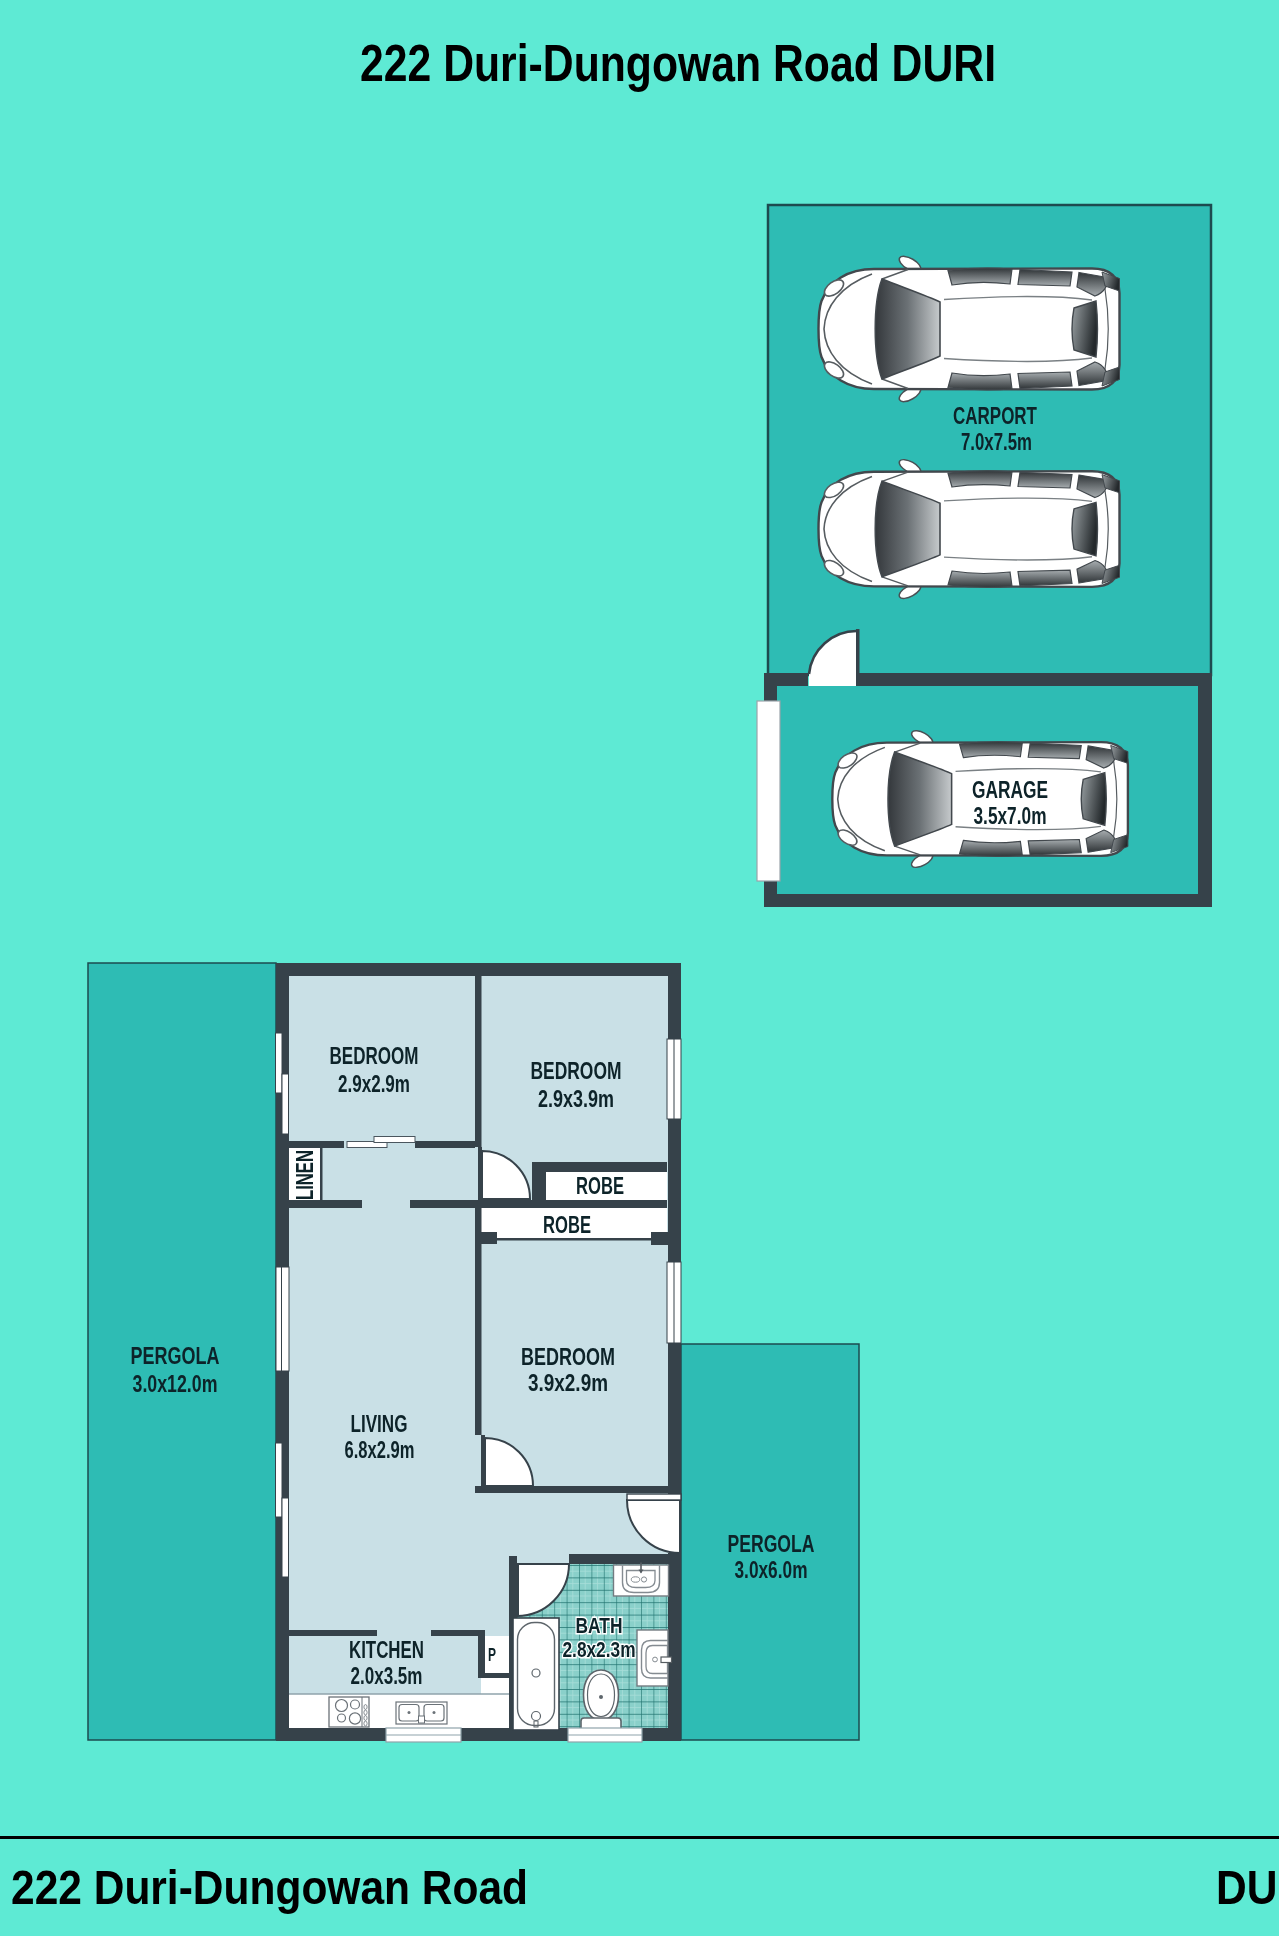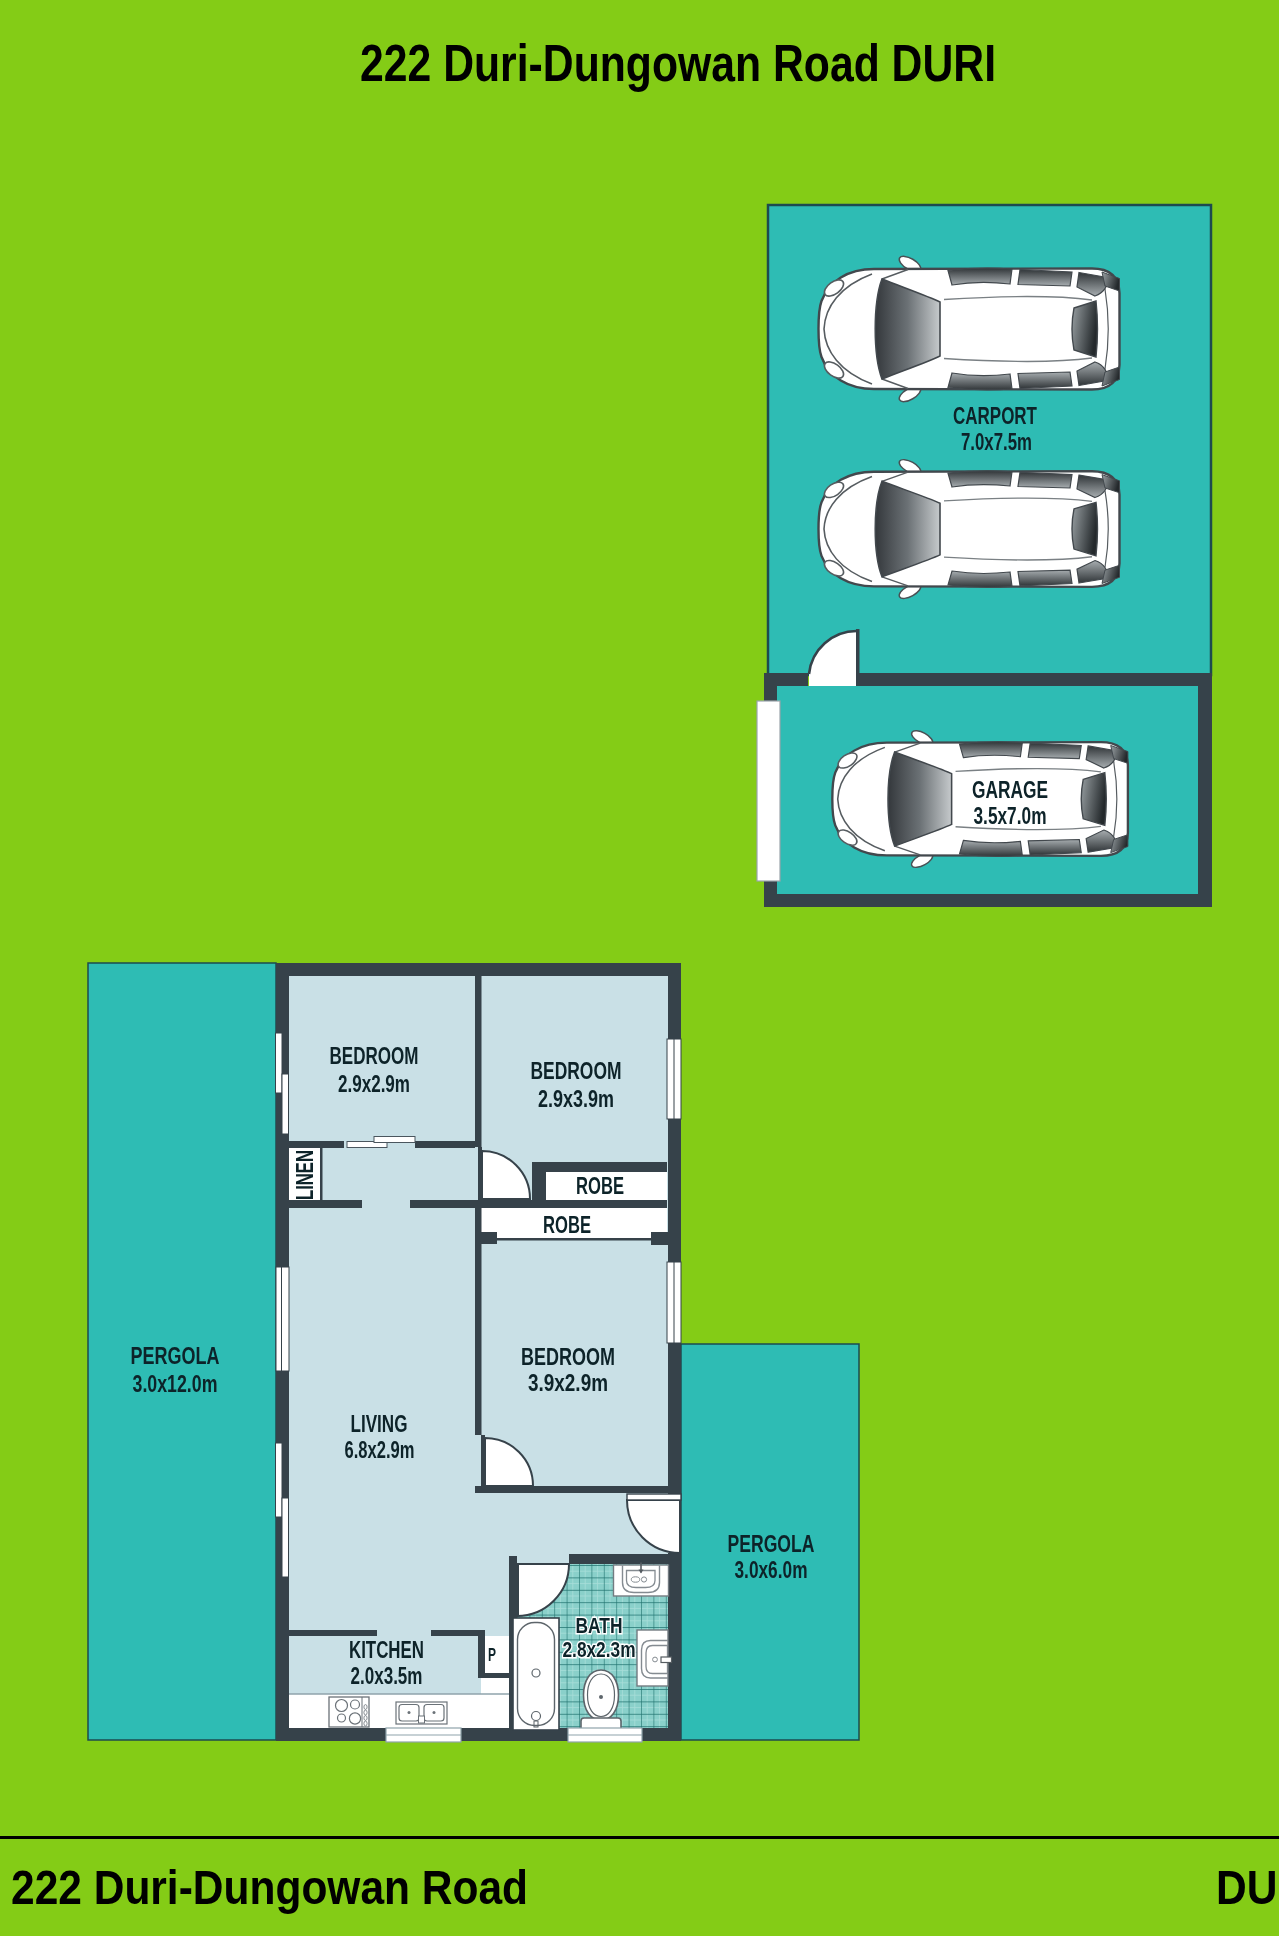--- a/index.html
+++ b/index.html
@@ -1,16 +1,16 @@
 <!DOCTYPE html>
 <html><head>
 <meta charset="utf-8">
 <style>
   html,body{margin:0;padding:0;background:#ffffff;}
-  #page{position:relative;width:1279px;height:1936px;background:#84cc16;overflow:hidden;}
+  #page{position:relative;width:1279px;height:1936px;background:#5eead4;overflow:hidden;}
   svg text{font-family:"Liberation Sans",sans-serif;font-weight:bold;}
 </style>
 </head>
 <body>
 <div id="page">
 <svg width="1279" height="1936" viewBox="0 0 1279 1936">
 <defs>
   <linearGradient id="wsh" x1="0" y1="0" x2="1" y2="0">
     <stop offset="0" stop-color="#34383c"></stop>
     <stop offset="0.5" stop-color="#6b7175"></stop>

